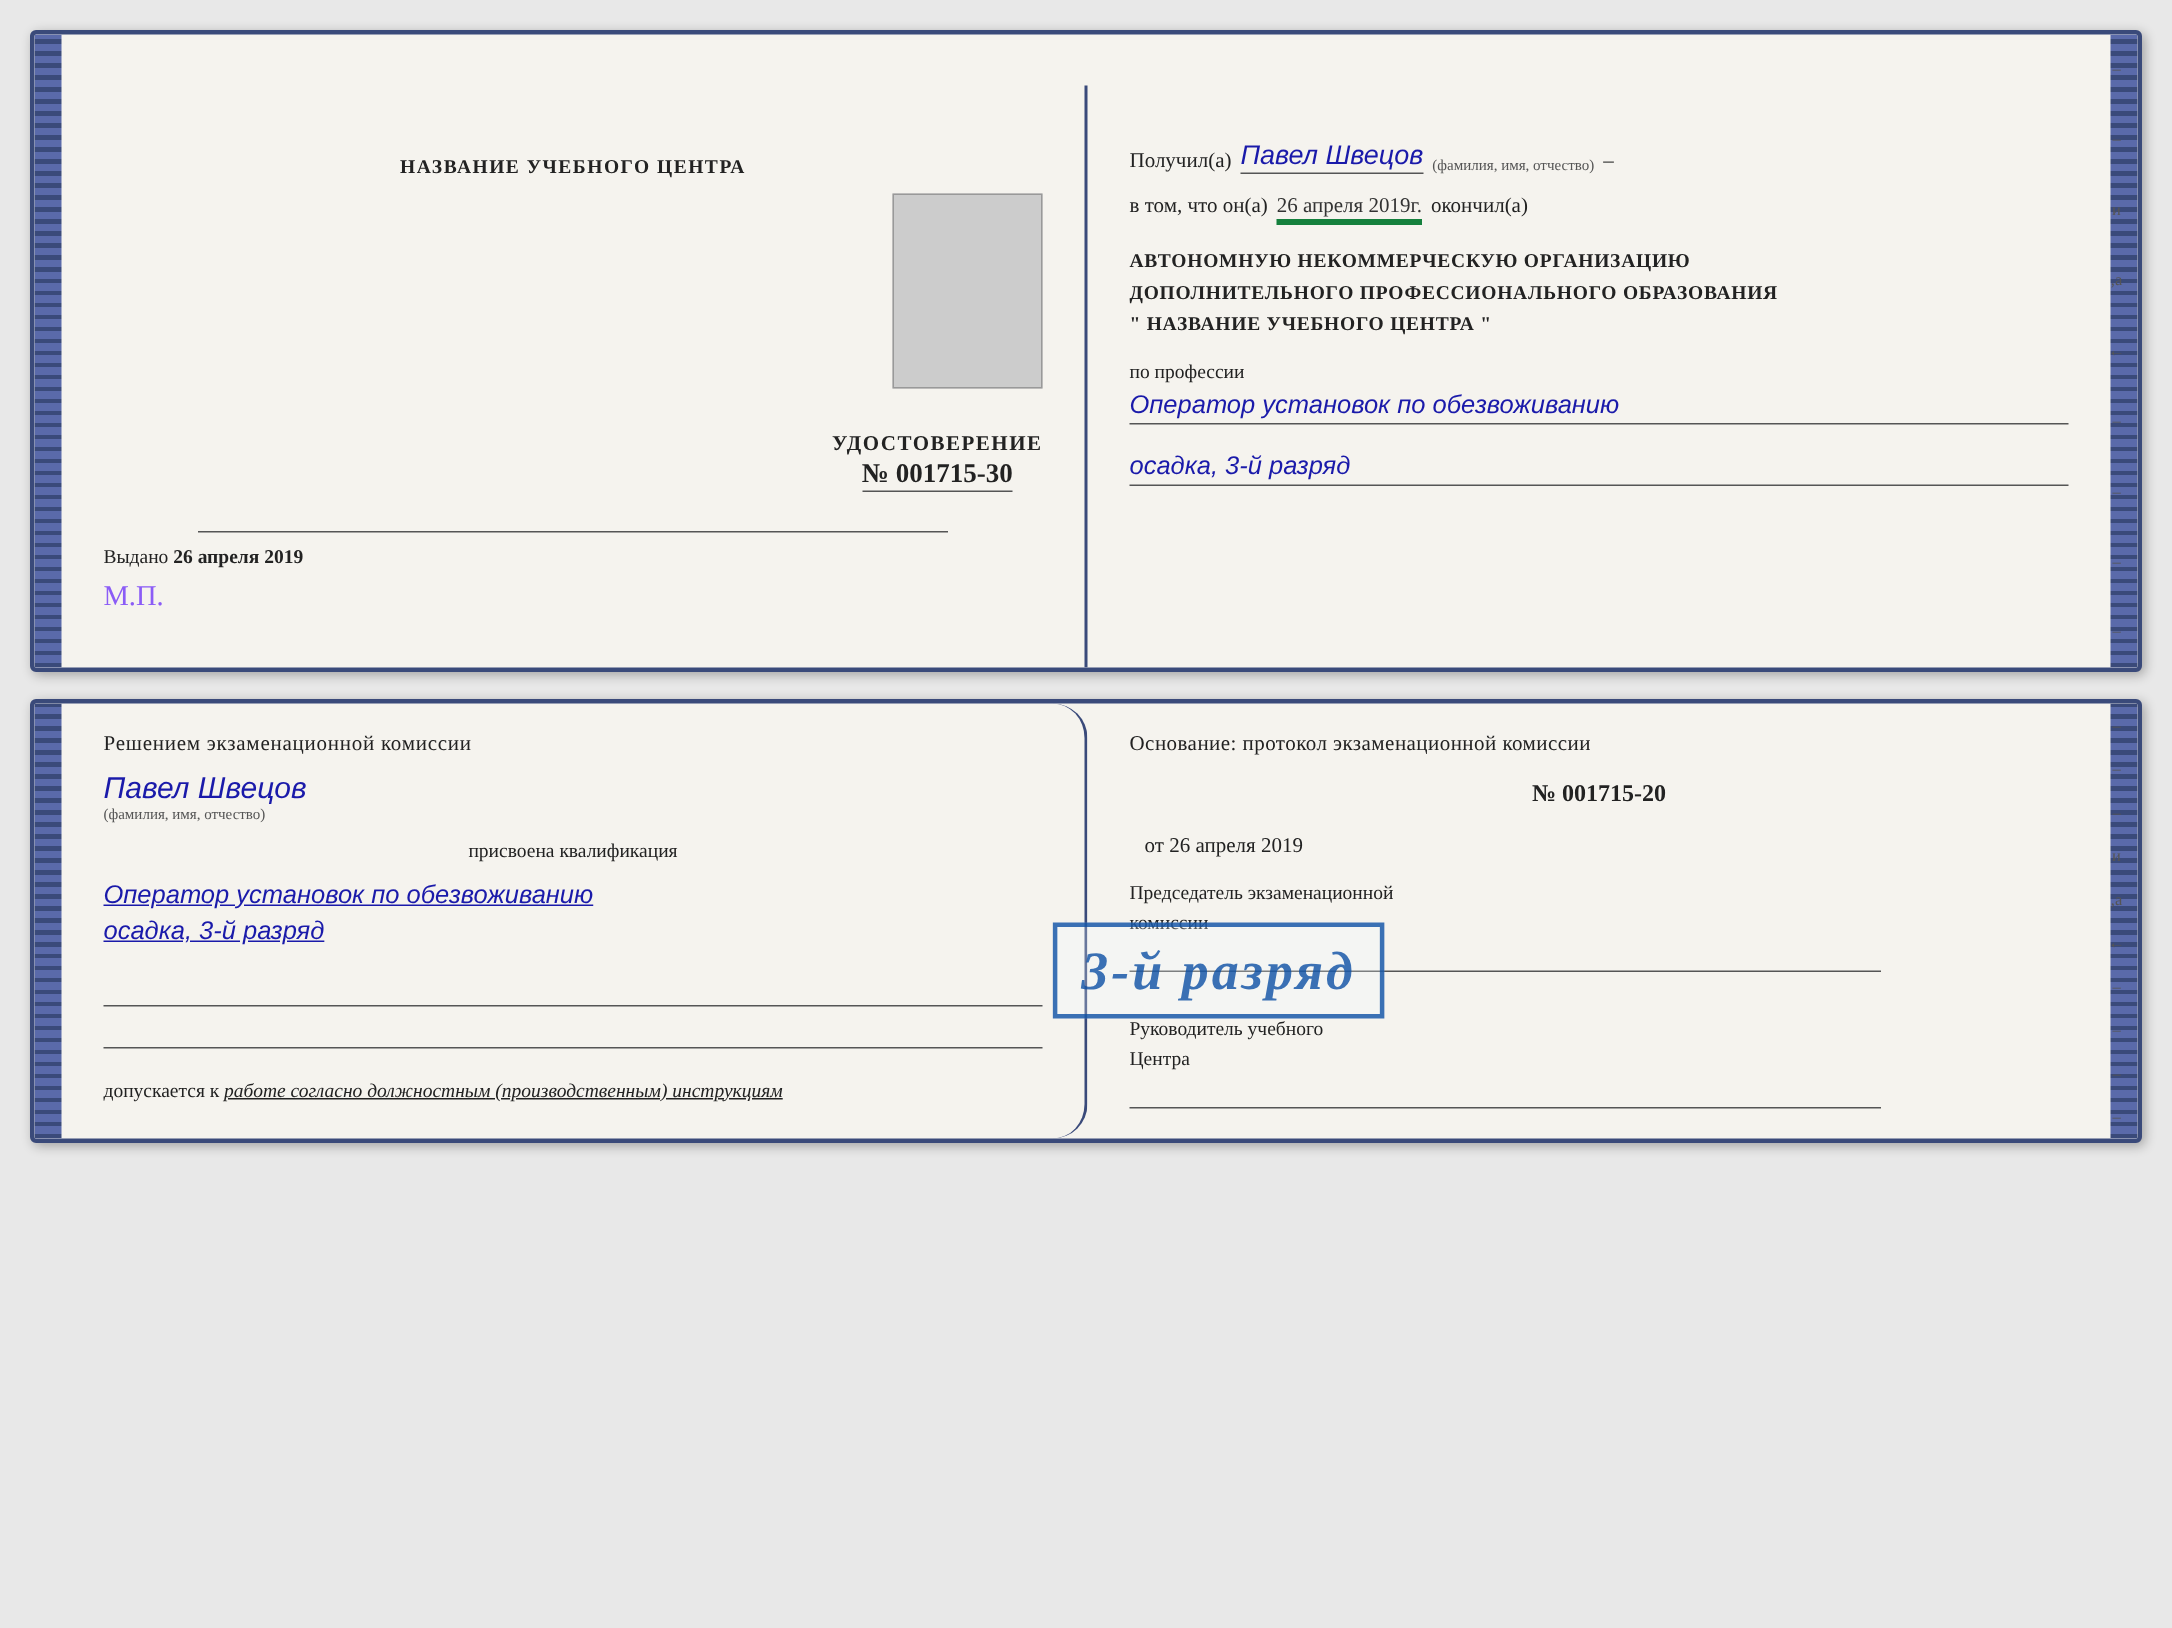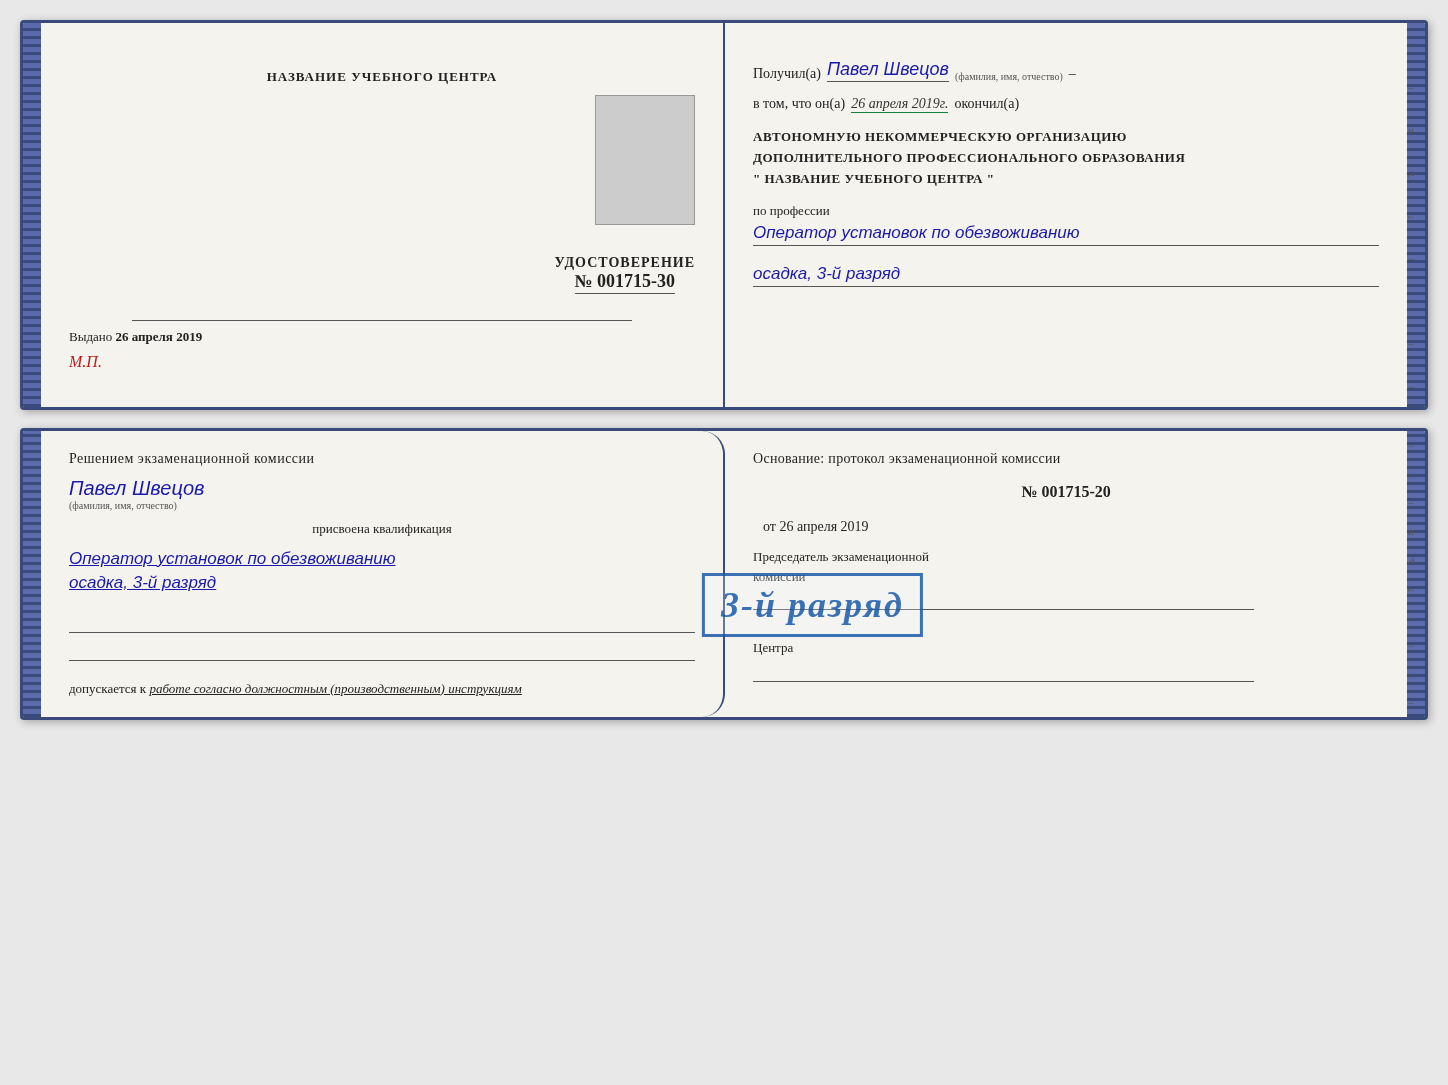--- a/index.html
+++ b/index.html
@@ -25,20 +25,21 @@
       display: flex;
       overflow: hidden;
       position: relative;
       box-shadow: 2px 2px 8px rgba(0,0,0,0.3);
     }
 
     .doc-left, .doc-right {
       flex: 1;
       padding: 36px 28px;
       position: relative;
+      margin-top: 34px;
     }
 
     .doc-left {
       border-right: 2px solid #3a4a7a;
       display: flex;
       flex-direction: column;
       align-items: center;
       justify-content: space-between;
     }
 
@@ -103,25 +104,24 @@
       font-size: 13px;
       color: #222;
       align-self: flex-start;
     }
 
     .issued-date {
       font-weight: bold;
     }
 
     .mp-label {
-      font-size: 16px;
-      color: #b91c1c;
+      font-size: 19px;
+      color: #8b5cf6;
       align-self: flex-start;
       margin-top: 8px;
-      font-style: italic;
     }
 
     
     .recipient-line {
       display: flex;
       align-items: flex-end;
       gap: 6px;
       font-size: 14px;
       color: #222;
       flex-wrap: wrap;
@@ -148,24 +148,23 @@
 
     .date-line {
       font-size: 14px;
       color: #222;
       display: flex;
       align-items: baseline;
       gap: 6px;
     }
 
     .handwritten-date {
-      font-style: italic;
       font-size: 14px;
       color: #333;
-      border-bottom: 1px solid #15803d;
+      border-bottom: 4px solid #15803d;
     }
 
     .org-name-block {
       font-size: 13px;
       font-weight: bold;
       text-transform: uppercase;
       color: #222;
       line-height: 1.6;
       letter-spacing: 0.5px;
     }
@@ -472,20 +471,21 @@
 
       <div class="chairman-block">
         <div>Председатель экзаменационной</div>
         <div>комиссии</div>
         <div class="sig-block">
           <div class="sig-name-line"></div>
         </div>
       </div>
 
       <div class="chairman-block" style="margin-top: 16px;">
+        <div>Руководитель учебного</div>
         <div>Центра</div>
         <div class="sig-block">
           <div class="sig-name-line"></div>
         </div>
       </div>
     </div>
 
     <div class="stamp-overlay">
       <span>3-й разряд</span>
     </div>

